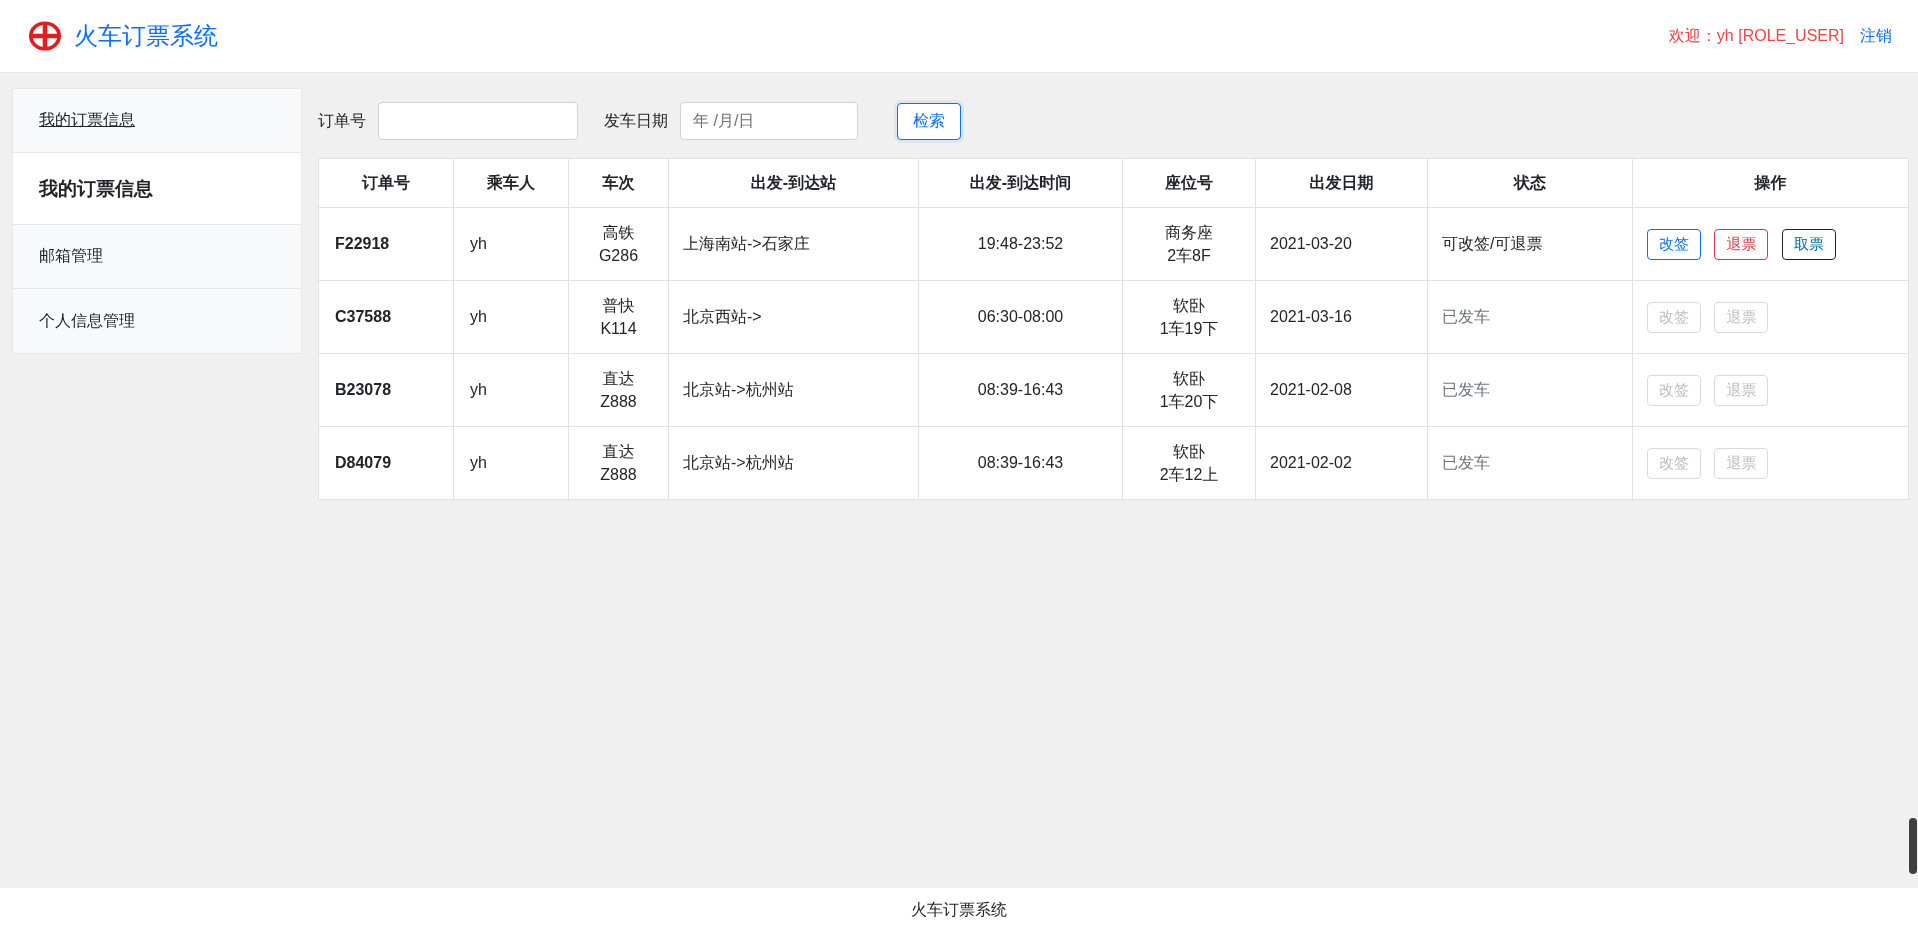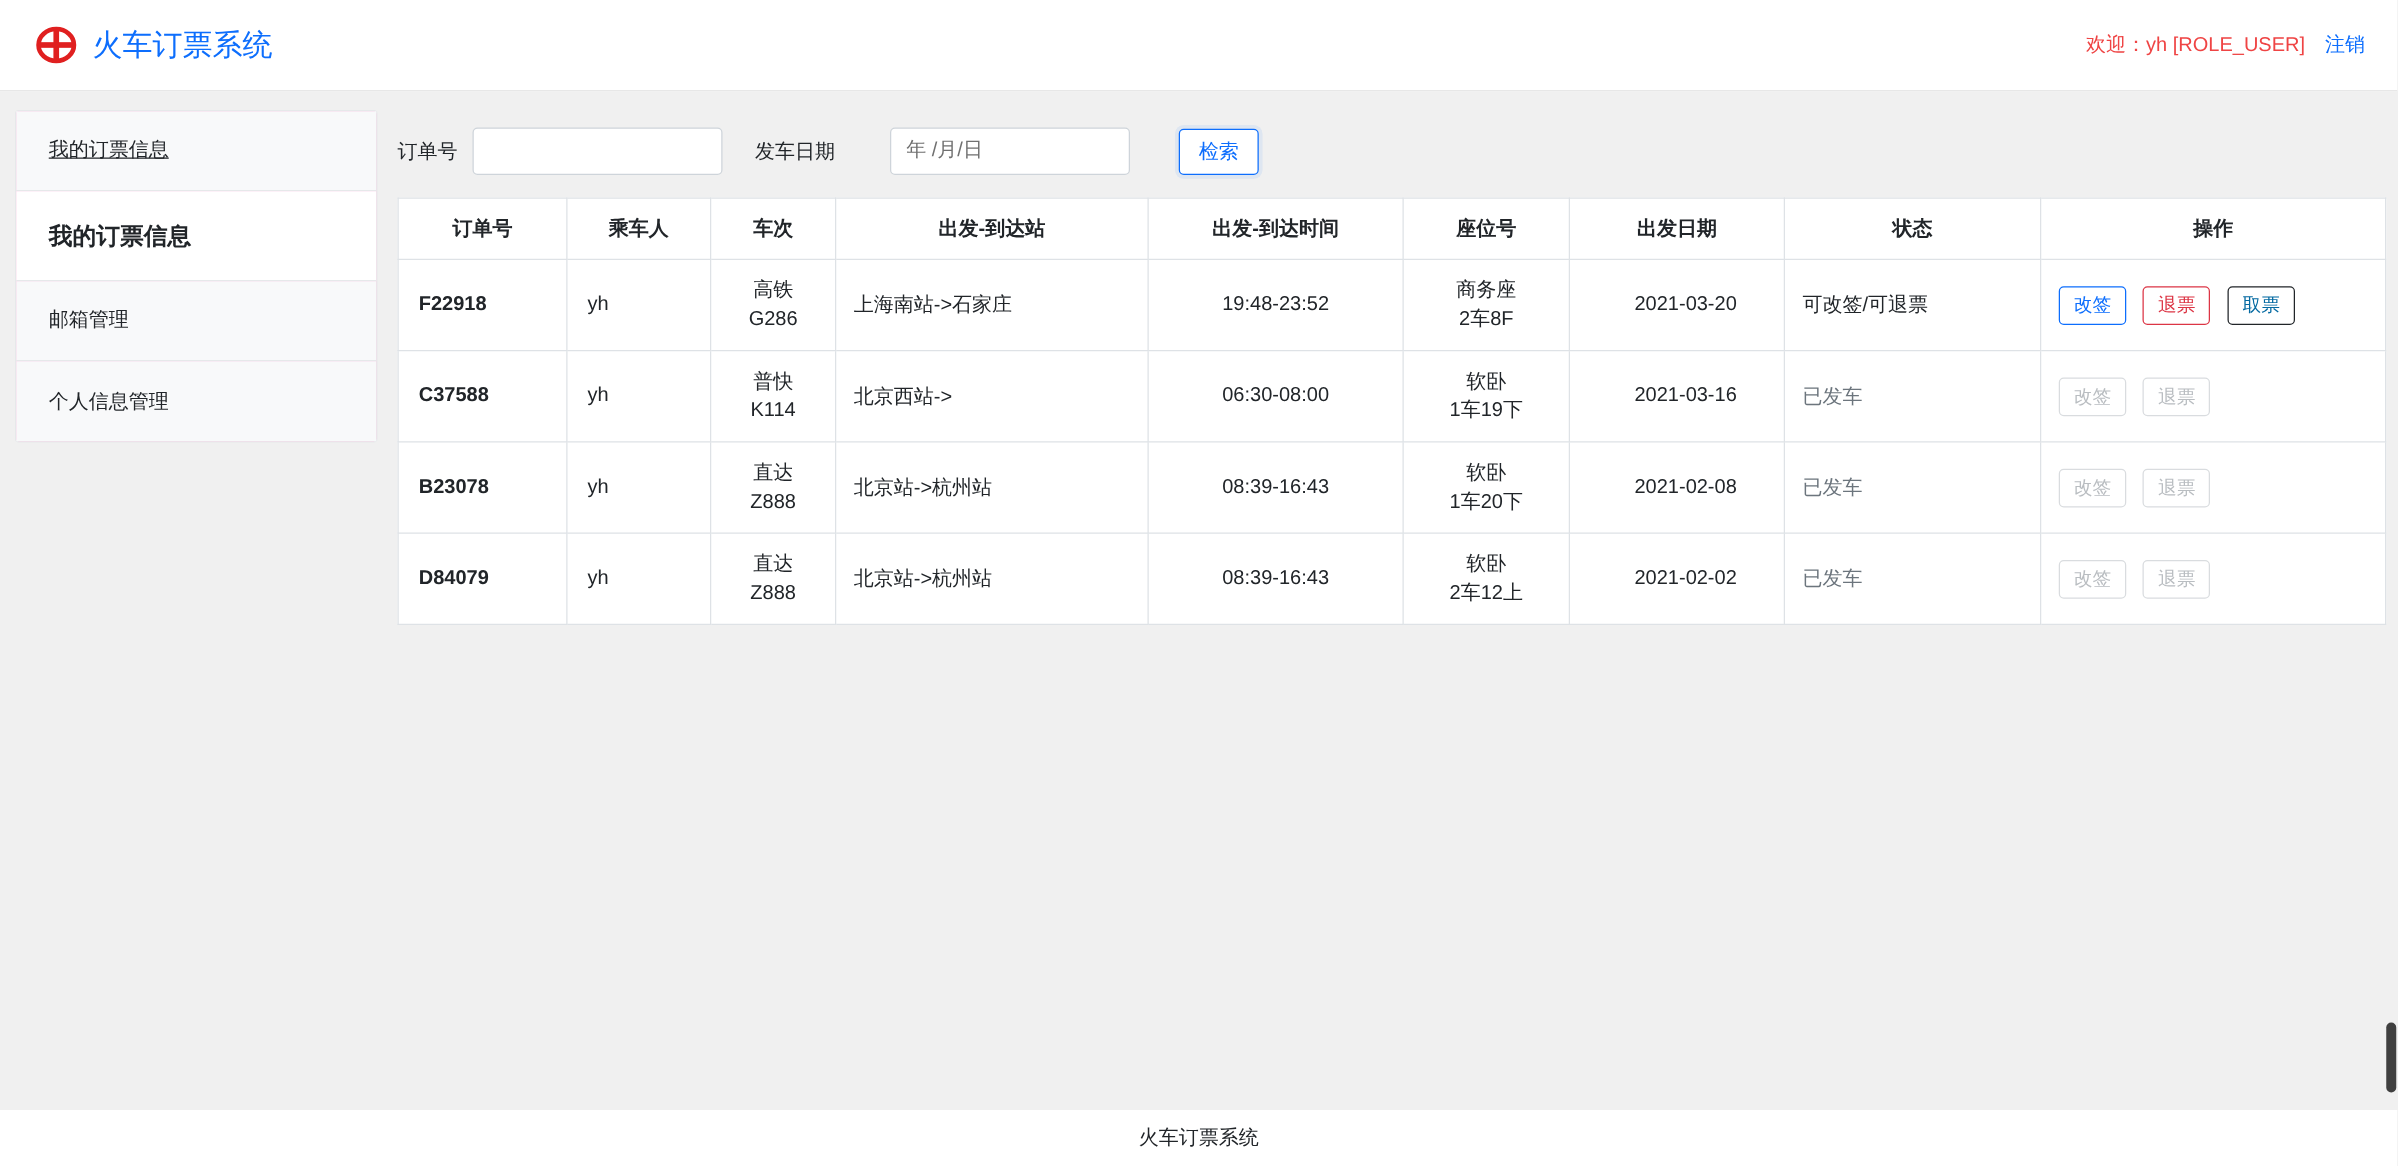--- a/index.html
+++ b/index.html
@@ -75,21 +75,21 @@
     height: 38px;
     border: 1px solid #ced4da;
     border-radius: 4px;
     padding: 0 12px;
     font-size: 16px;
     font-family: inherit;
     background: #fff;
     color: #212529;
     outline: none;
   }
-  .date-input { width: 192px; color: #555; margin-left: 32px; }
+  .date-input { width: 178px; color: #555; }
   .date-input::placeholder { color: #707070; opacity: 1; }
   .search-btn {
     margin-left: 27px;
     padding: 7px 15px;
     font-size: 16px;
     font-family: inherit;
     color: #0d6efd;
     background: #fff;
     border: 1px solid #0d6efd;
     border-radius: 4px;
@@ -114,21 +114,21 @@
     text-align: center;
     background: #fff;
   }
   .tickets td { height: 73px; }
   td.c-order { padding-left: 16px; font-weight: bold; }
   td.c-passenger { padding-left: 16px; }
   td.c-train { text-align: center; line-height: 1.45; }
   td.c-route { padding-left: 14px; }
   td.c-time { text-align: center; }
   td.c-seat { text-align: center; line-height: 1.45; }
-  td.c-date { padding-left: 14px; text-align: center; }
+  td.c-date { padding-left: 14px; }
   td.c-status { padding-left: 14px; }
   td.c-actions { padding-left: 14px; }
   .cell-line { display: block; }
   .status-gray { color: #6c757d; }
   .btn {
     display: inline-block;
     padding: 5px 11px;
     font-size: 15px;
     font-family: inherit;
     border-radius: 4px;

